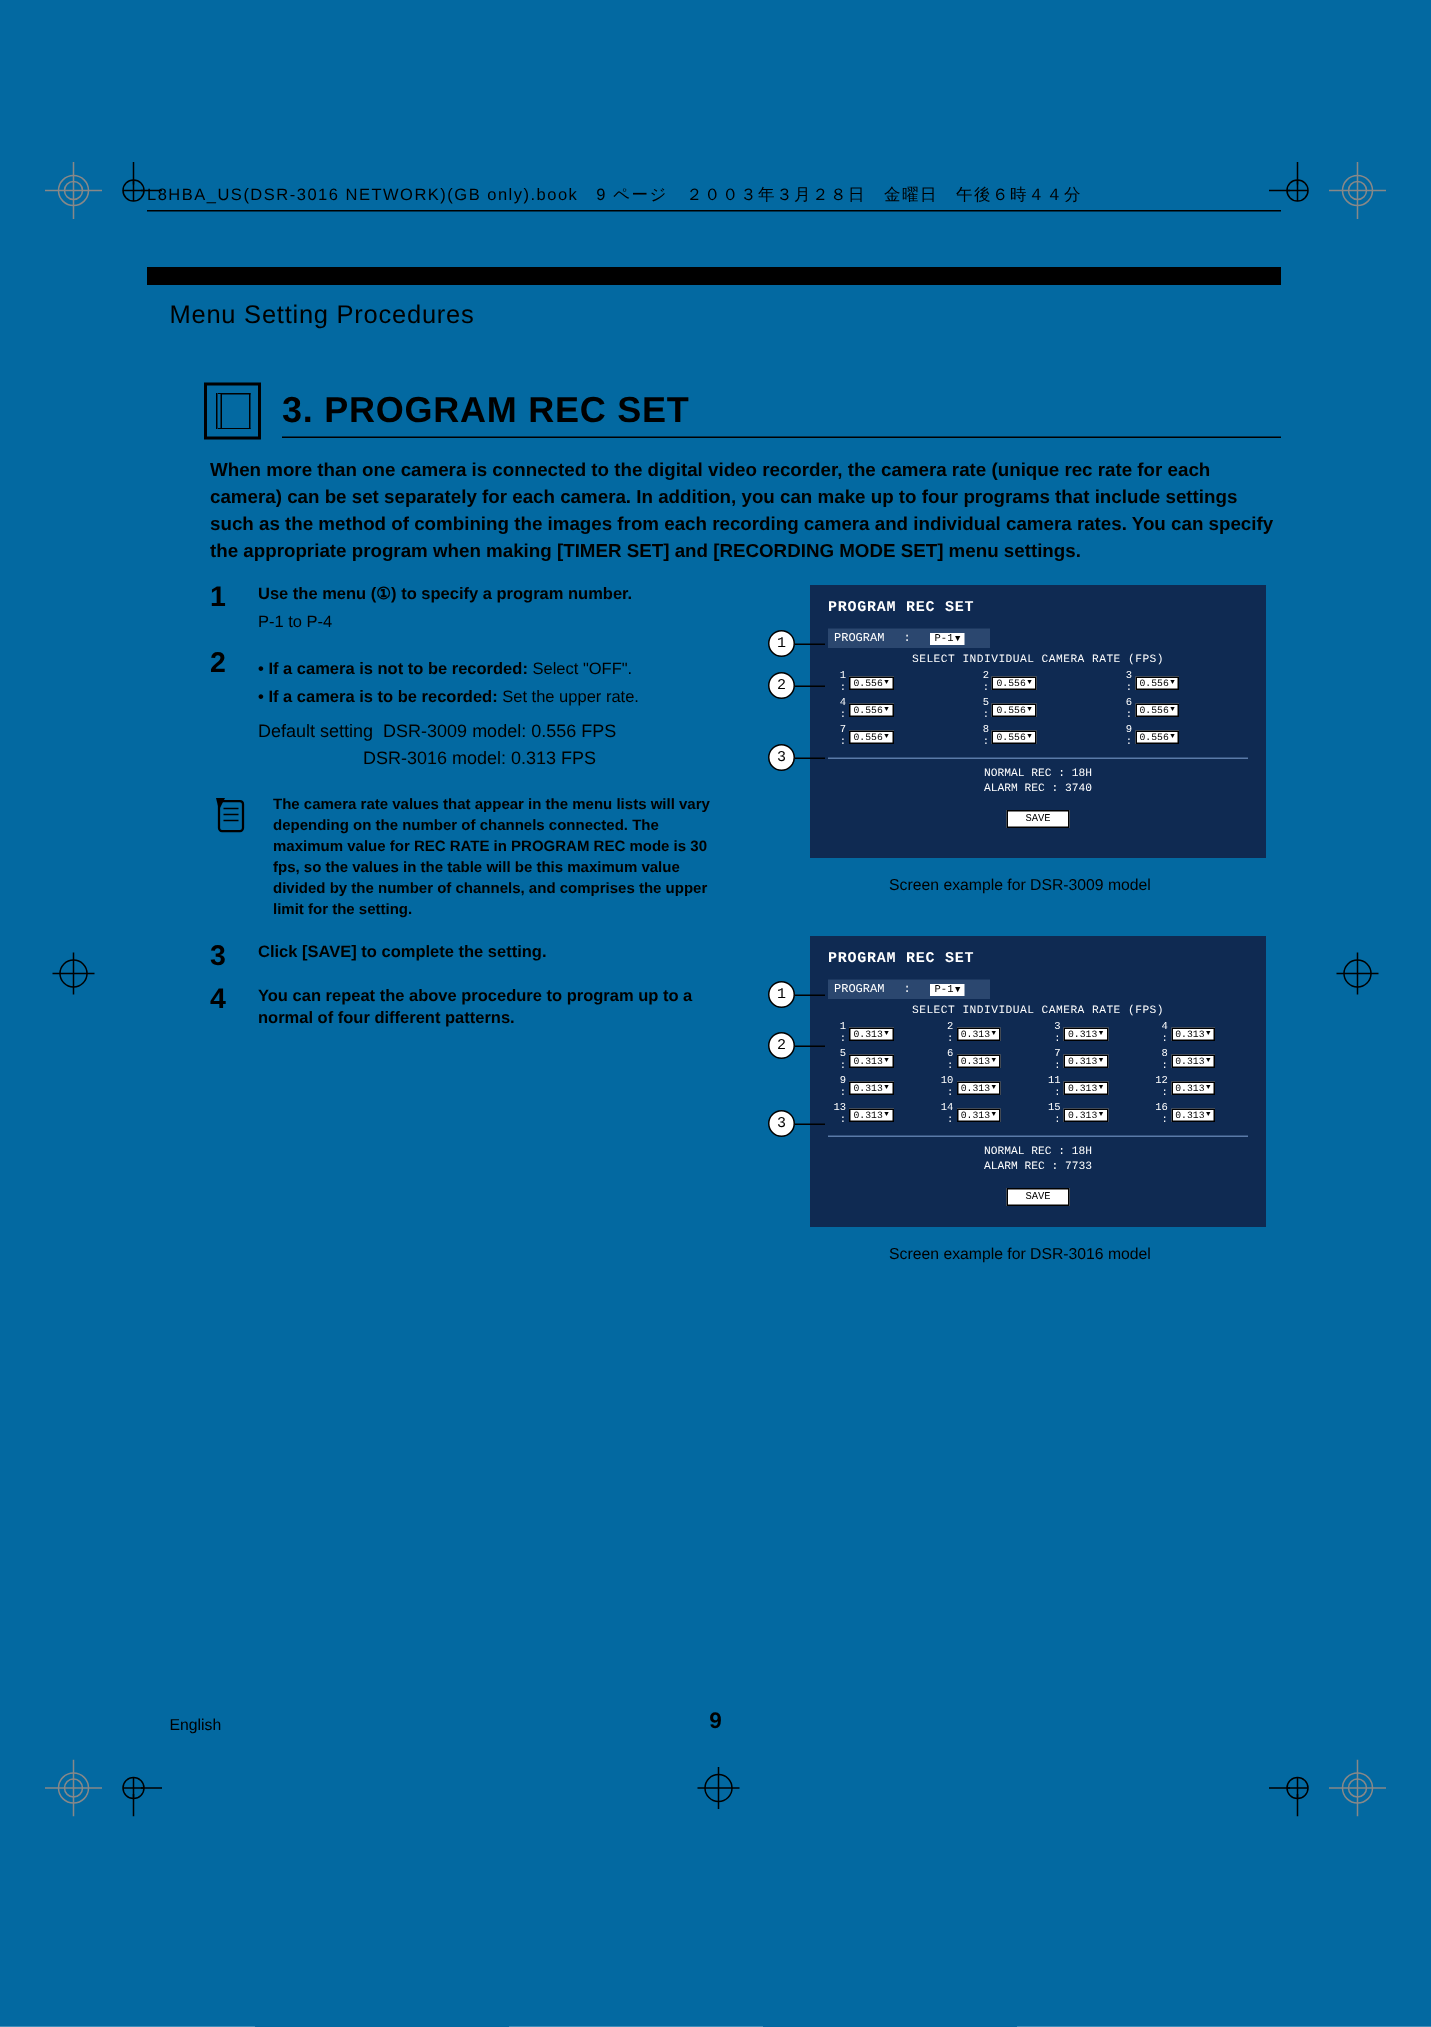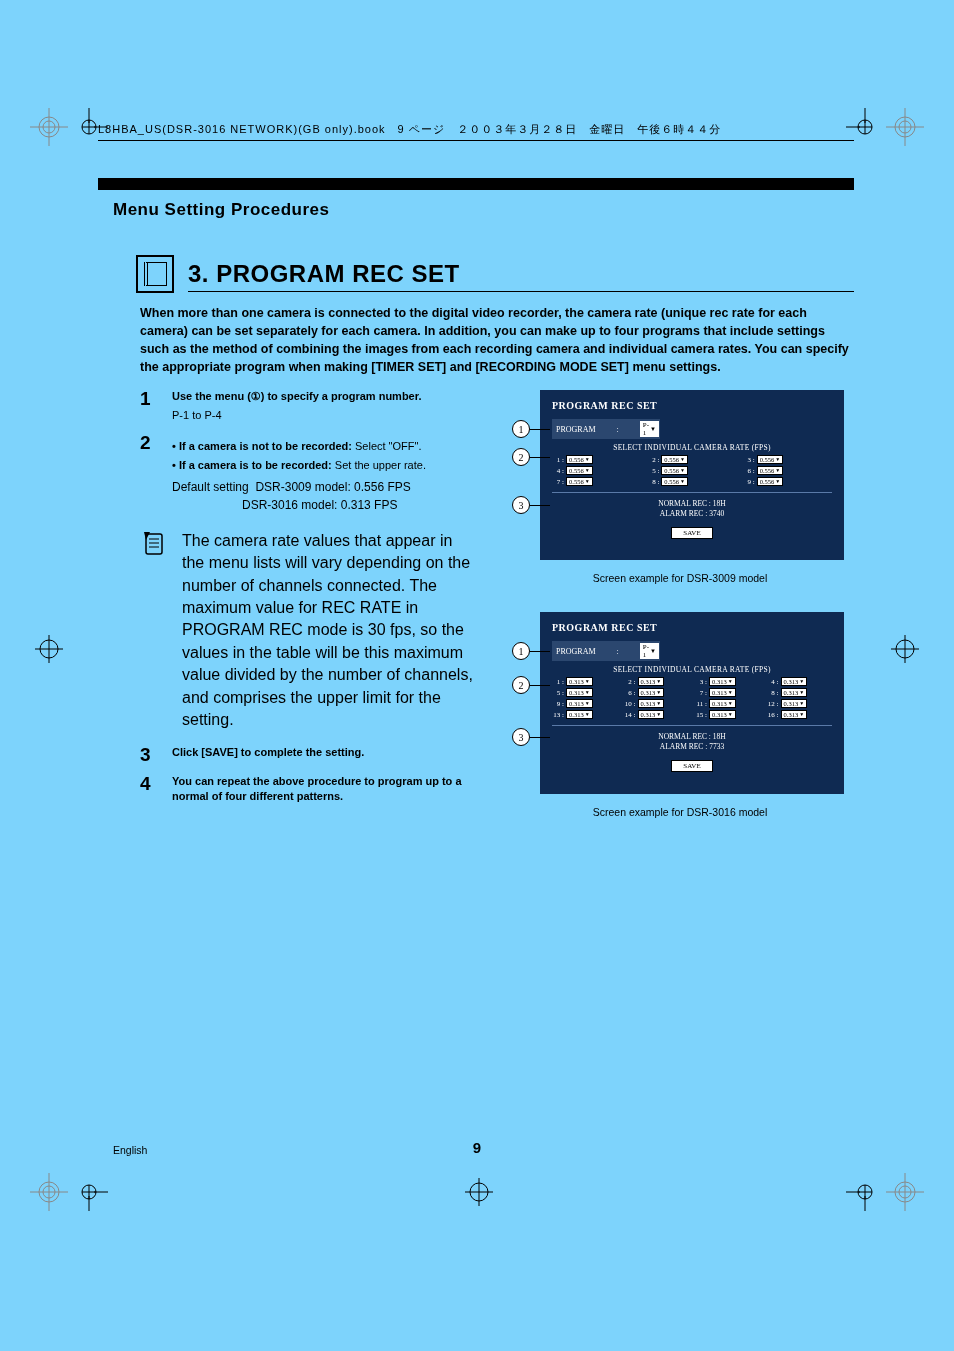--- a/index.html
+++ b/index.html
@@ -1,46 +1,46 @@
 <!DOCTYPE html>
 <html><head>
 <meta charset="utf-8">
 <style>
 body{margin:0;background:#fff;font-family:Arial,Helvetica,sans-serif;color:#000}
-.page{width:954px;height:1351px;margin:0 auto;position:relative;background:#7dd3fc}
+.page{width:954px;height:1351px;margin:0 auto;position:relative;background:#0369a1}
 .regmark{position:absolute;width:38px;height:38px}
 .regmark svg{width:100%;height:100%}
 .header-line{position:absolute;left:98px;top:122px;font-size:11px;letter-spacing:1px}
 .hairline{position:absolute;left:98px;top:140px;width:756px;height:1px;border-top:1px solid #000}
 .blackbar{position:absolute;left:98px;top:178px;width:756px;height:12px;background:#000}
-.section-title{position:absolute;left:113px;top:200px;font-size:17px;font-weight:700;font-family:Arial,Helvetica,sans-serif;letter-spacing:.5px}
+.section-title{position:absolute;left:113px;top:200px;font-size:17px;font-weight:400;font-family:Arial,Helvetica,sans-serif;letter-spacing:.5px}
 .chapter-row{position:absolute;left:136px;top:255px;display:flex;align-items:center;gap:14px}
 .chapter-icon{width:34px;height:34px;border:2px solid #000;display:flex;align-items:center;justify-content:center}
 .chapter-icon span{display:inline-block;width:18px;height:22px;border:1px solid #000;border-left:4px double #000;position:relative}
 .chapter-title{font-size:24px;font-weight:700;letter-spacing:.5px}
 .chapter-underline{position:absolute;left:188px;top:291px;width:666px;height:1px;border-top:1px solid #000}
 .intro{position:absolute;left:140px;top:304px;width:714px;font-size:12.5px;font-weight:700;line-height:1.45}
 .steps{position:absolute;left:140px;top:389px;width:338px;font-size:11px;line-height:1.38}
 .step{display:flex;gap:14px;margin-bottom:10px}
 .step .num{font-size:19px;font-weight:700;width:18px;flex:none;line-height:1}
 .step .body{flex:1}
 .step .body .lead{font-weight:700}
 .step .sub{margin-top:4px}
 .step .bullets{margin:6px 0 0 0;padding:0;list-style:none}
 .step .bullets li{margin-bottom:3px;padding-left:8px;text-indent:-8px}
 .step .bullets li:before{content:"• ";font-weight:700}
 .defaults{margin-top:6px;font-size:12px}
 .defaults div{margin-bottom:2px}
 .note-row{display:flex;gap:14px;margin:14px 0 14px 0}
 .note-icon{width:28px;flex:none}
-.note-text{font-size:16px;font-weight:400;line-height:1.4}
+.note-text{font-size:10px;font-weight:700;line-height:1.4}
 .figure-col{position:absolute;left:506px;top:390px;width:348px}
-.screen{background:#0f2a52;color:#fff;width:280px;margin-left:34px;position:relative;padding:10px 12px 10px 12px;font-size:8px;font-family:Liberation Serif, serif}
+.screen{background:#0f2a52;color:#fff;width:280px;margin-left:34px;position:relative;padding:10px 12px 22px 12px;font-size:8px;font-family:Liberation Mono, monospace}
 .screen .ttl{font-weight:700;font-size:10px;margin-bottom:8px;letter-spacing:.5px}
-.screen .prog-row{background:#2b476f;color:#fff;font-size:8px;display:flex;align-items:center;gap:19px;padding:2px 4px;width:100px}
+.screen .prog-row{background:#2b476f;color:#fff;font-size:8px;display:flex;align-items:center;gap:8px;padding:2px 4px;width:100px}
 .screen .sel{background:#fff;color:#000;padding:0 3px;font-size:7px;display:inline-flex;align-items:center;gap:1px}
 .screen .sel:after{content:"▼";font-size:6px}
 .screen .subhdr{text-align:center;font-size:7.5px;margin:4px 0 3px 0;letter-spacing:.3px}
 .screen .grid{display:grid;gap:2px 6px}
 .screen .grid9{grid-template-columns:repeat(3,1fr)}
 .screen .grid16{grid-template-columns:repeat(4,1fr)}
 .screen .cell{display:flex;align-items:center;gap:2px}
 .screen .cell .ch{width:12px;text-align:right;font-size:7px}
 .screen .cell .v{background:#fff;color:#000;font-size:6.5px;padding:0 2px;border:1px solid #000;display:inline-flex;align-items:center;gap:1px}
 .screen .cell .v:after{content:"▼";font-size:5px}

